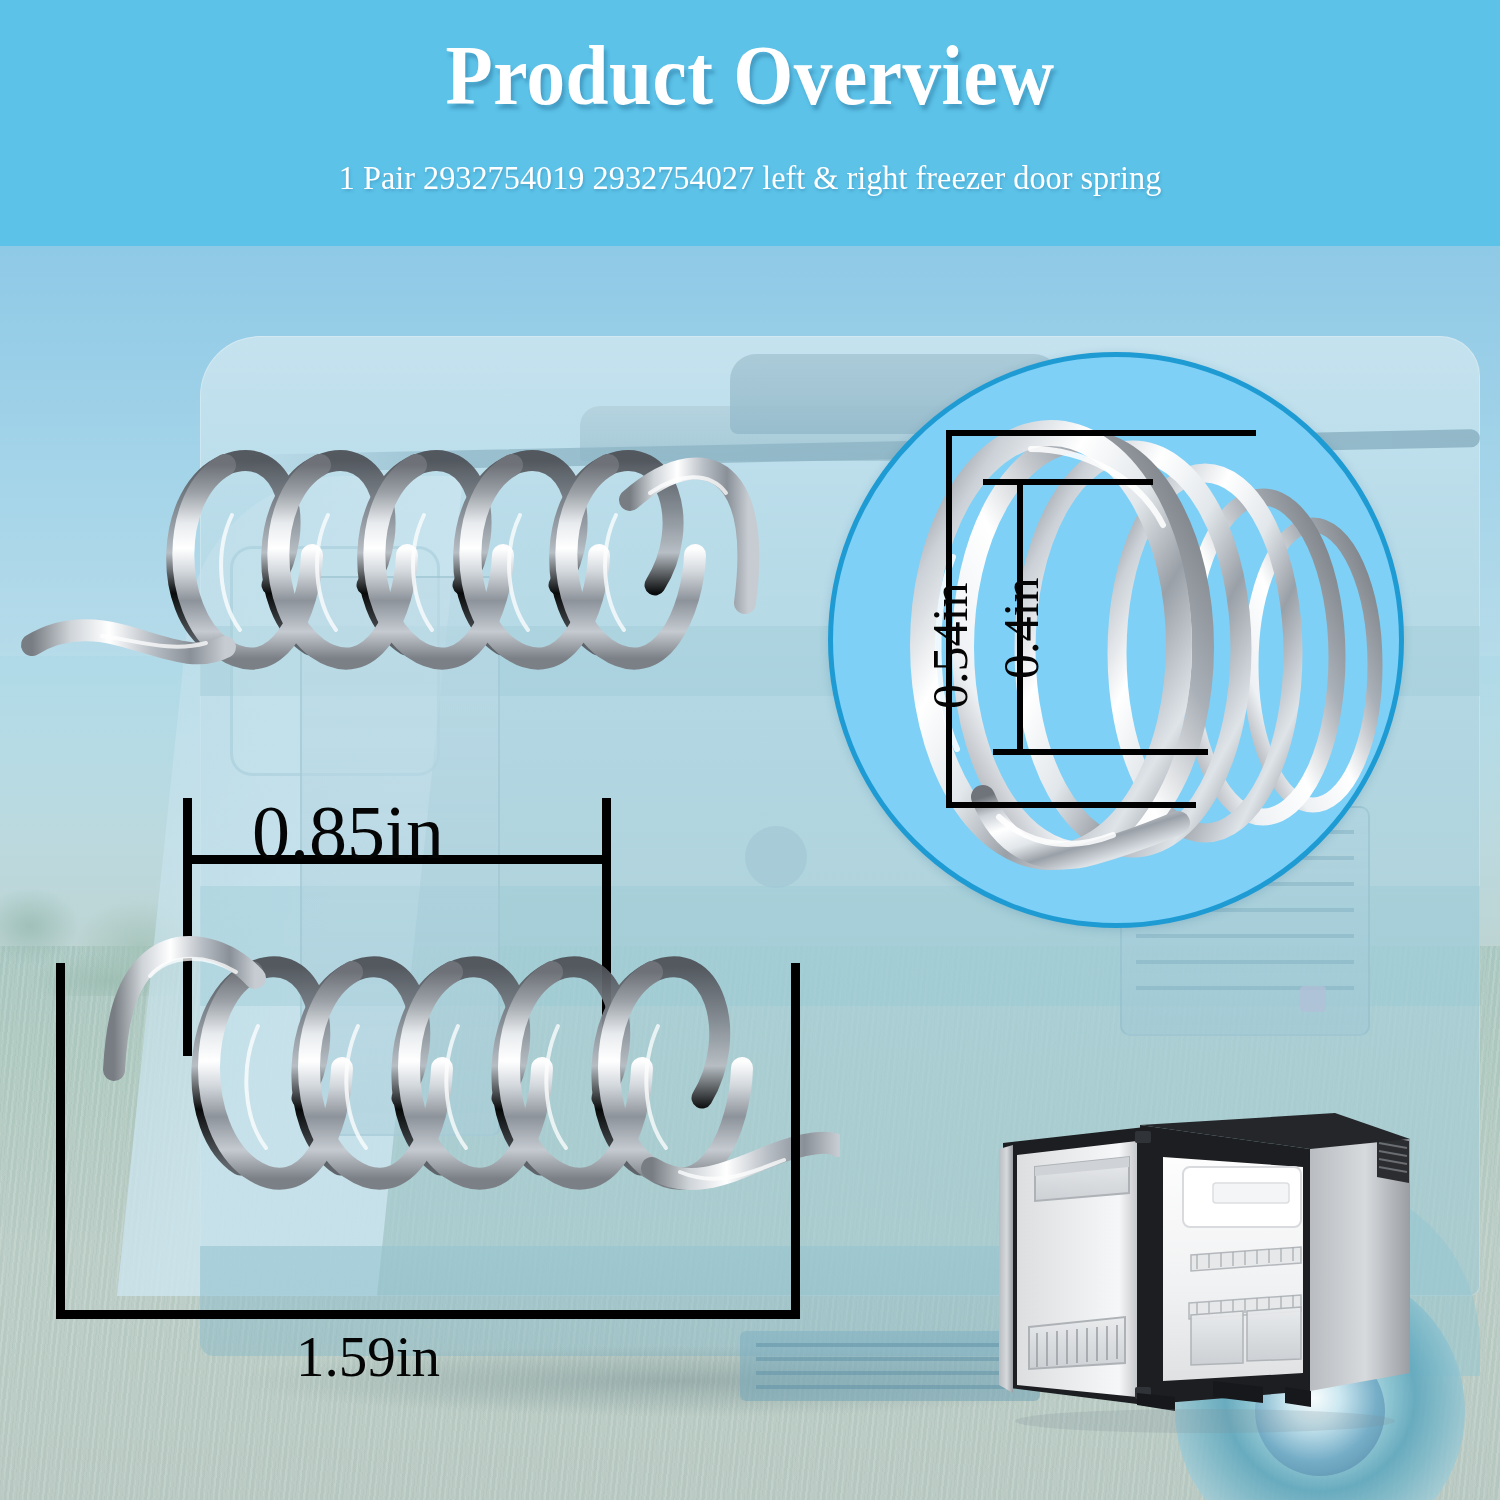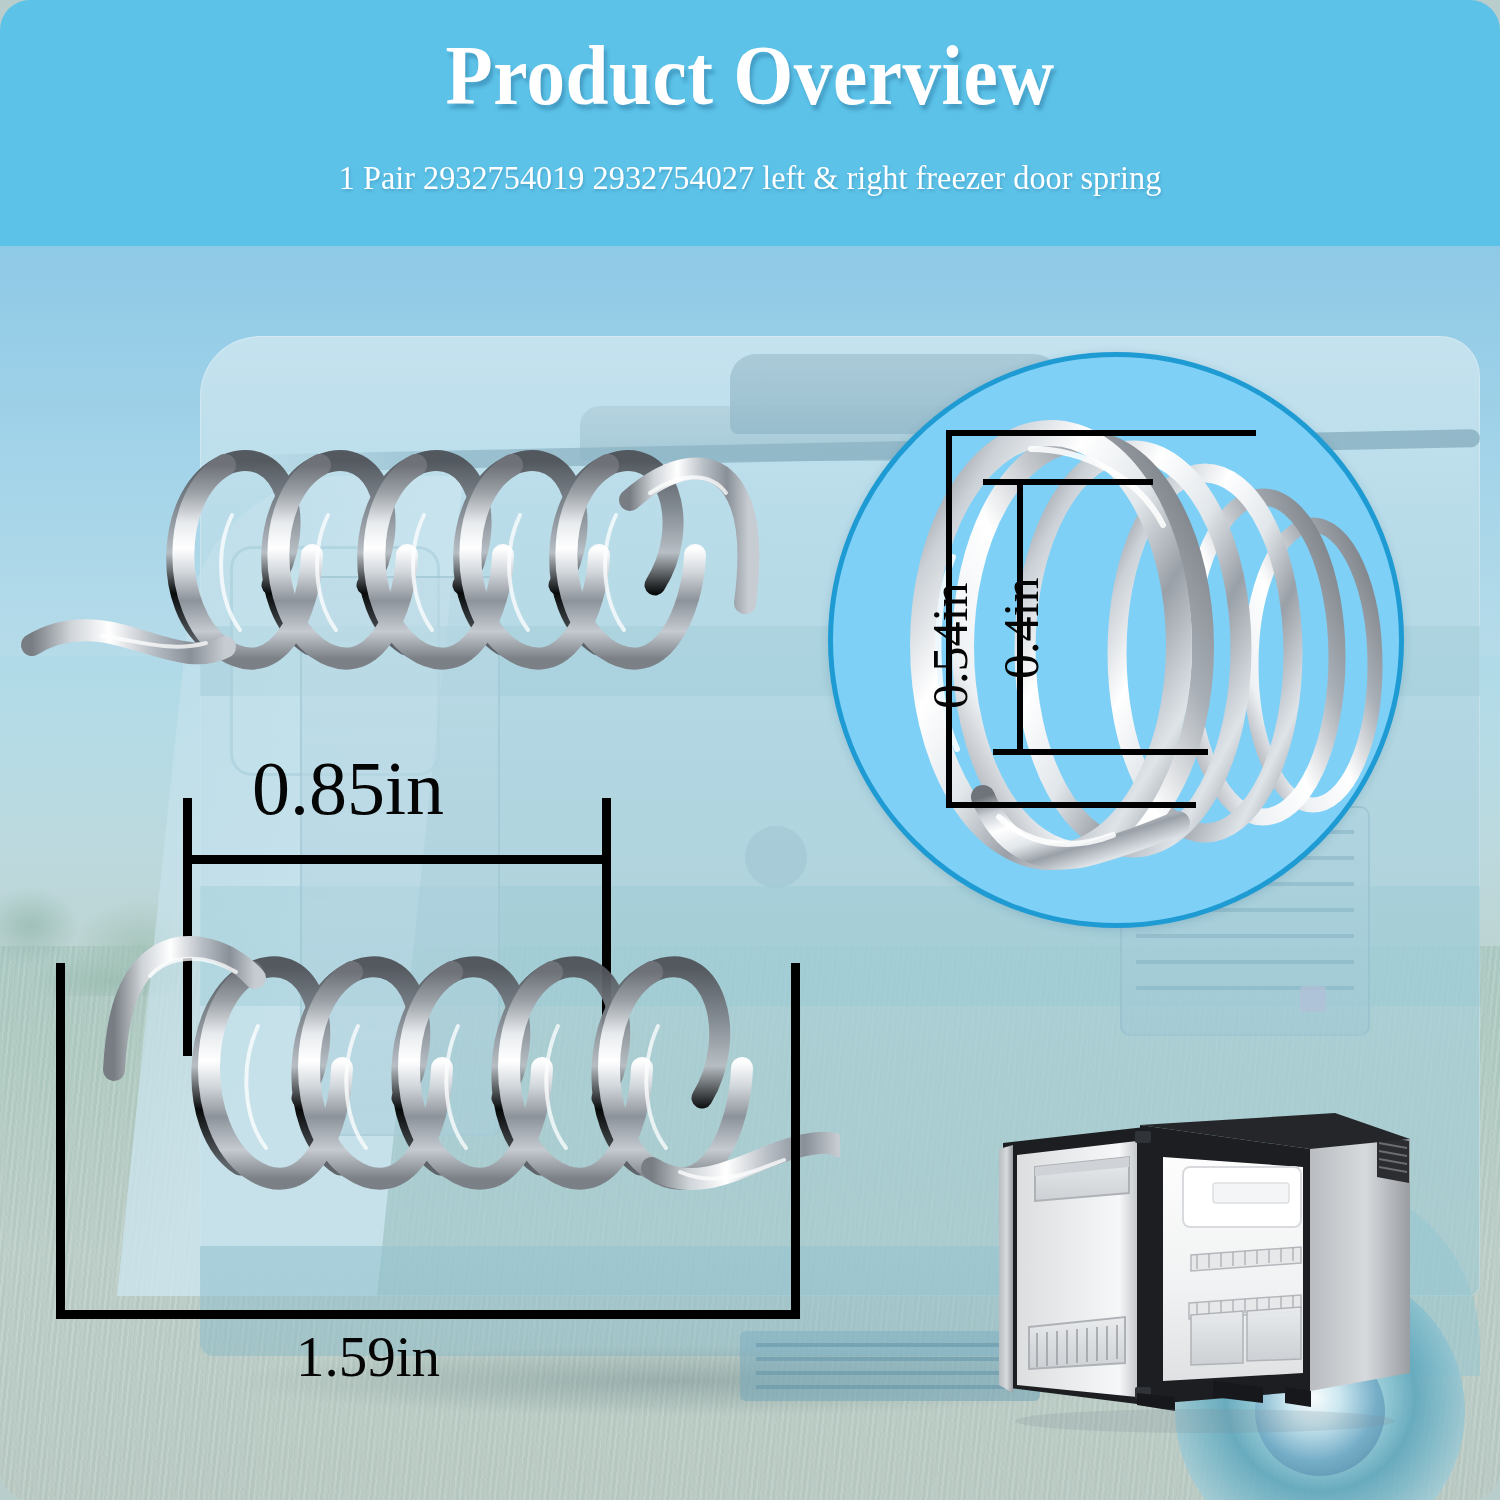--- a/index.html
+++ b/index.html
@@ -4,21 +4,21 @@
 <style>
   * { margin:0; padding:0; box-sizing:border-box; }
   html,body { width:1500px; height:1500px; overflow:hidden; }
   body {
     font-family:"Liberation Serif", serif;
     background:#b9cdcd;
     position:relative;
   }
 
   
-  #stage { position:absolute; inset:0; width:1500px; height:1500px; overflow:hidden;border-radius:30px; }
+  #stage { position:absolute; inset:0; width:1500px; height:1500px; overflow:hidden; }
 
   
   #header {
     position:absolute; left:0; top:0; width:1500px; height:246px;
     background:#5cc2e8;
     text-align:center;
     overflow:hidden;
   }
   #title {
     position:absolute; left:0; right:0; top:34px;
@@ -343,21 +343,21 @@
   </svg>
 
   <div>
 
     <div class="dimline" style="left:183px; top:798px; width:9px; height:258px;"></div>
 
     <div class="dimline" style="left:602px; top:798px; width:9px; height:258px;"></div>
 
     <div class="dimline" style="left:183px; top:855px; width:428px; height:9px;"></div>
 
-    <div class="dimlabel" style="left:252px; top:750px; font-size:76px;">0.85in</div>
+    <div class="dimlabel" style="left:252px; top:794px; font-size:76px;">0.85in</div>
   </div>
 
   <svg class="spring" style="left:40px; top:900px; width:800px; height:330px;" viewBox="0 0 800 330">
     <g fill="none" stroke-linecap="round">
       <g stroke="url(#chromeDark)" stroke-width="21" opacity="0.95">
         <path d="M200,265 C145,230 150,100 212,72 C274,44 300,135 262,198"></path>
         <path d="M300,265 C245,230 250,100 312,72 C374,44 400,135 362,198"></path>
         <path d="M400,265 C345,230 350,100 412,72 C474,44 500,135 462,198"></path>
         <path d="M500,265 C445,230 450,100 512,72 C574,44 600,135 562,198"></path>
         <path d="M600,265 C545,230 550,100 612,72 C674,44 700,135 662,198"></path>

